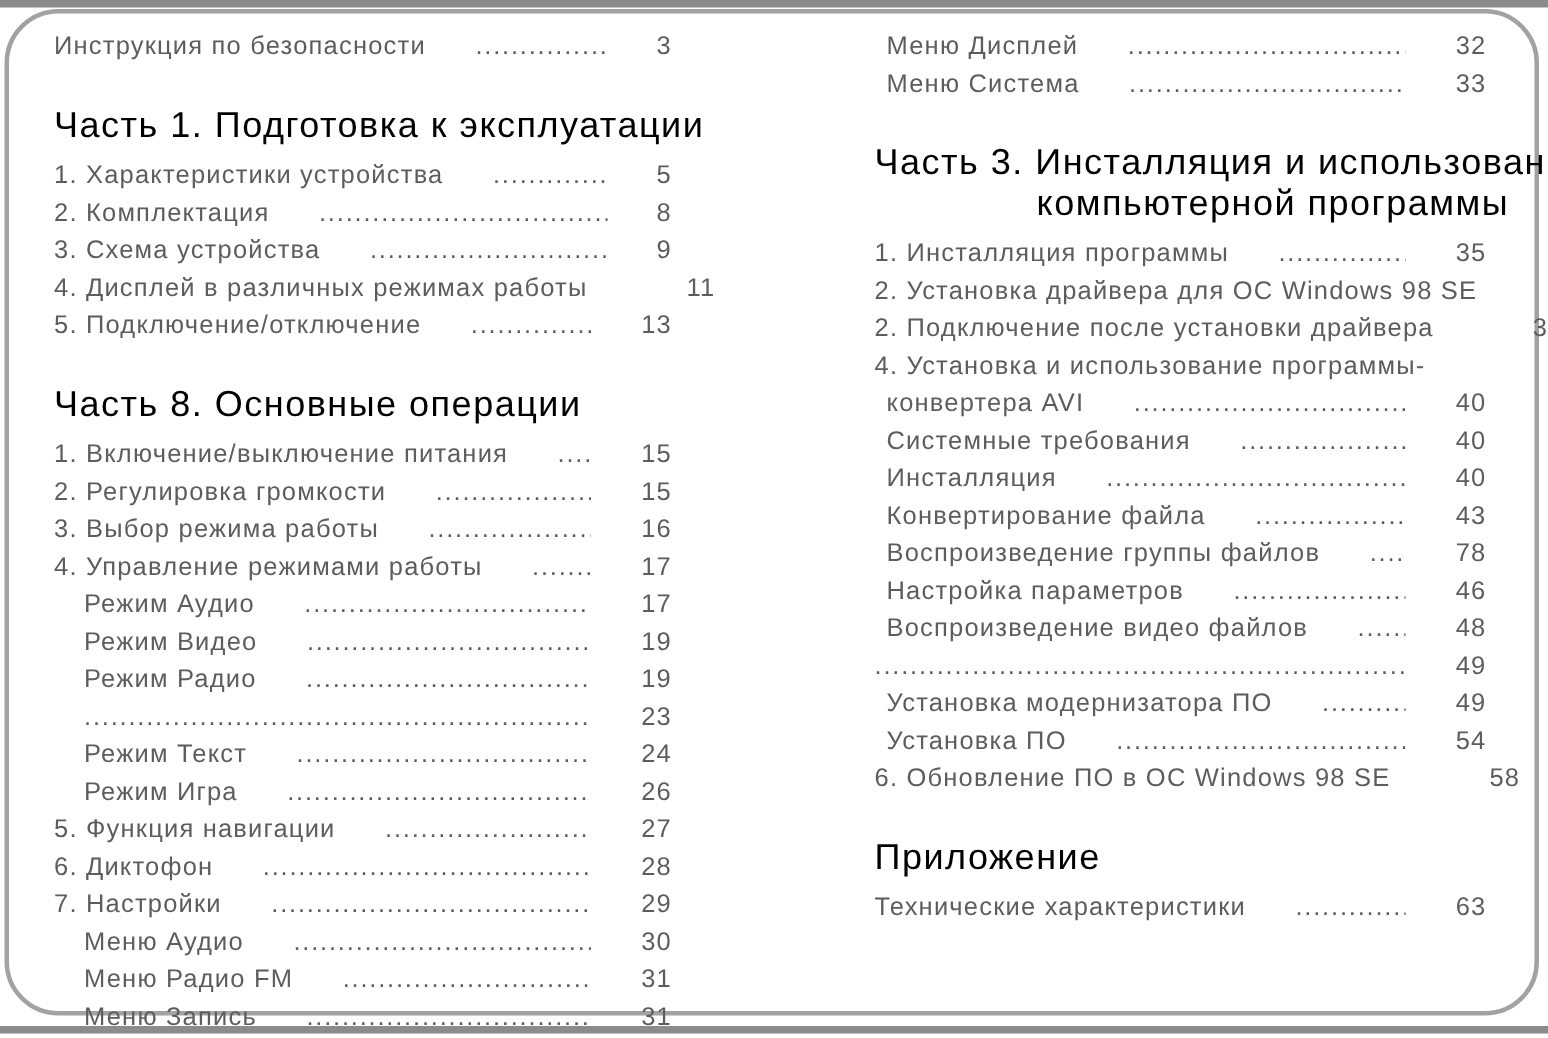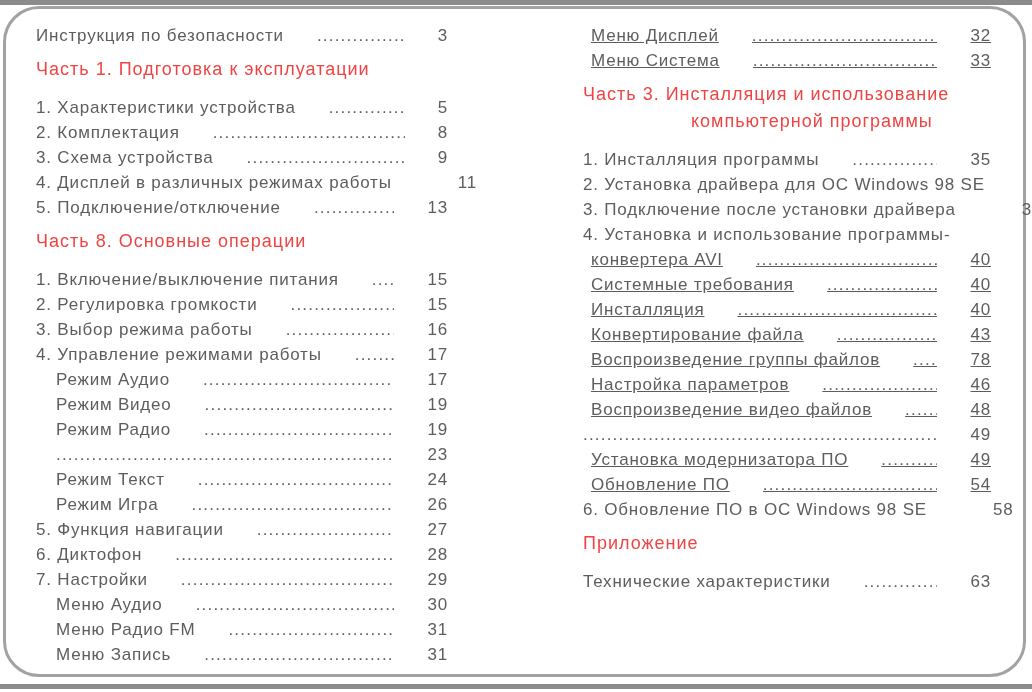--- a/index.html
+++ b/index.html
@@ -36,44 +36,44 @@
     background: #ffffff;
   }
   .col {
     position: absolute;
     top: 21px;
   }
   #col-left  { left: 36px;  width: 412px; }
   #col-right { left: 583px; width: 408px; }
   .toc-entry {
     display: flex;
-    align-items: flex-end;
+    align-items: flex-start;
     height: 25px;
     font-size: 17px;
     letter-spacing: 0.8px;
     white-space: nowrap;
     gap: 33px;
   }
   #col-left  .toc-entry.indent { padding-left: 20px; }
-  #col-right .toc-entry.indent { padding-left: 8px; text-decoration: underline; }
+  #col-right .toc-entry.indent { padding-left: 8px; }
   .entry-label { white-space: nowrap; }
   .dots {
     flex: 1;
     overflow: hidden;
     white-space: nowrap;
     letter-spacing: 1.2px;
     min-width: 0;
   }
   .entry-page { white-space: nowrap; }
   .toc-heading {
-    font-size: 18px;
+    font-size: 24px;
     line-height: 27px;
     letter-spacing: 1px;
-    color: #ef4444;
-    margin: 10px 0 10px 0;
+    color: #000000;
+    margin: 24px 0 10px 0;
   }
   .heading-line { white-space: nowrap; }
   .heading-line.cont { margin-left: 108px; }
 </style>
 </head>
 <body>
 
 <div class="scan-edge top"></div>
 <div class="page-outline"></div>
 <div class="col" id="col-left">
@@ -212,21 +212,21 @@
       <span class="entry-label">1. Инсталляция программы</span>
       <span class="dots">............................................................................................................................................</span>
       <span class="entry-page">35</span>
     </div>
     <div class="toc-entry">
       <span class="entry-label">2. Установка драйвера для ОС Windows 98 SE</span>
       <span class="dots">............................................................................................................................................</span>
       <span class="entry-page">36</span>
     </div>
     <div class="toc-entry">
-      <span class="entry-label">3. Подключение после установки драйвера</span>
+      <span class="entry-label">2. Подключение после установки драйвера</span>
       <span class="dots">............................................................................................................................................</span>
       <span class="entry-page">37</span>
     </div>
     <div class="toc-entry">
       <span class="entry-label">4. Установка и использование программы-</span>
     </div>
     <div class="toc-entry indent">
       <span class="entry-label">конвертера AVI</span>
       <span class="dots">............................................................................................................................................</span>
       <span class="entry-page">40</span>
@@ -264,21 +264,21 @@
     <div class="toc-entry">
       <span class="dots">............................................................................................................................................</span>
       <span class="entry-page">49</span>
     </div>
     <div class="toc-entry indent">
       <span class="entry-label">Установка модернизатора ПО</span>
       <span class="dots">............................................................................................................................................</span>
       <span class="entry-page">49</span>
     </div>
     <div class="toc-entry indent">
-      <span class="entry-label">Обновление ПО</span>
+      <span class="entry-label">Установка ПО</span>
       <span class="dots">............................................................................................................................................</span>
       <span class="entry-page">54</span>
     </div>
     <div class="toc-entry">
       <span class="entry-label">6. Обновление ПО в ОС Windows 98 SE</span>
       <span class="dots">............................................................................................................................................</span>
       <span class="entry-page">58</span>
     </div>
     <div class="toc-heading">
       <div class="heading-line">Приложение</div>

